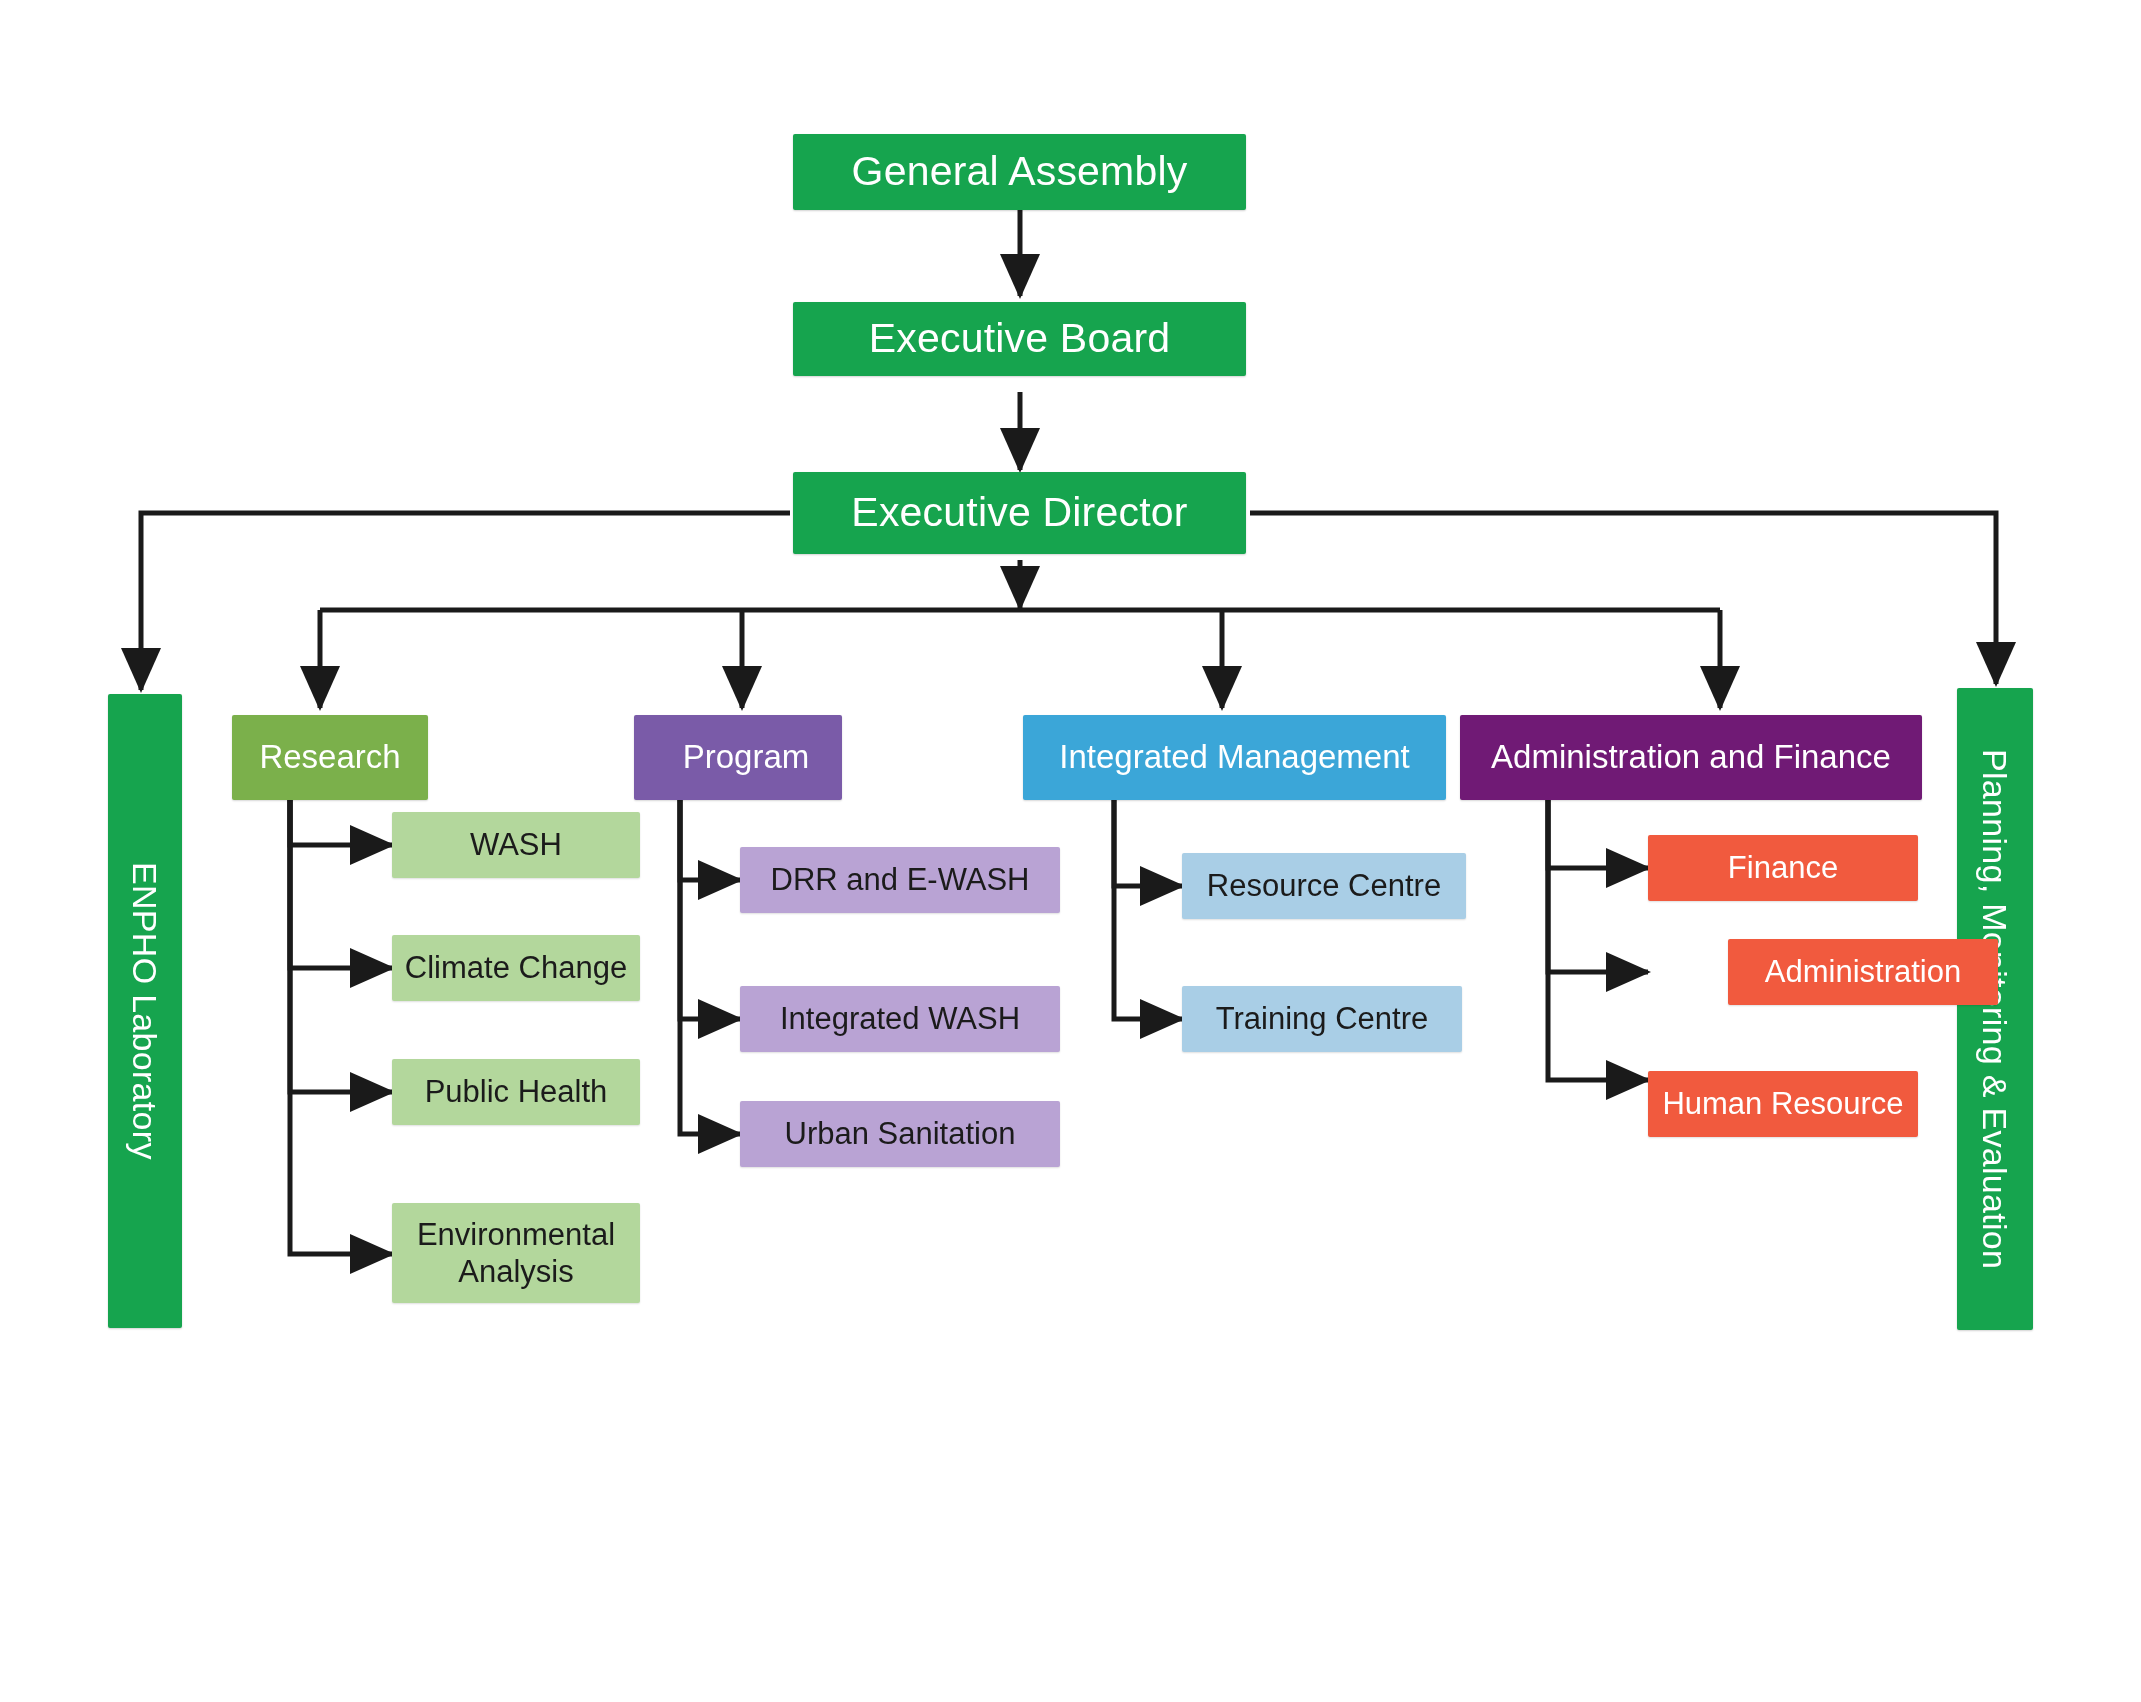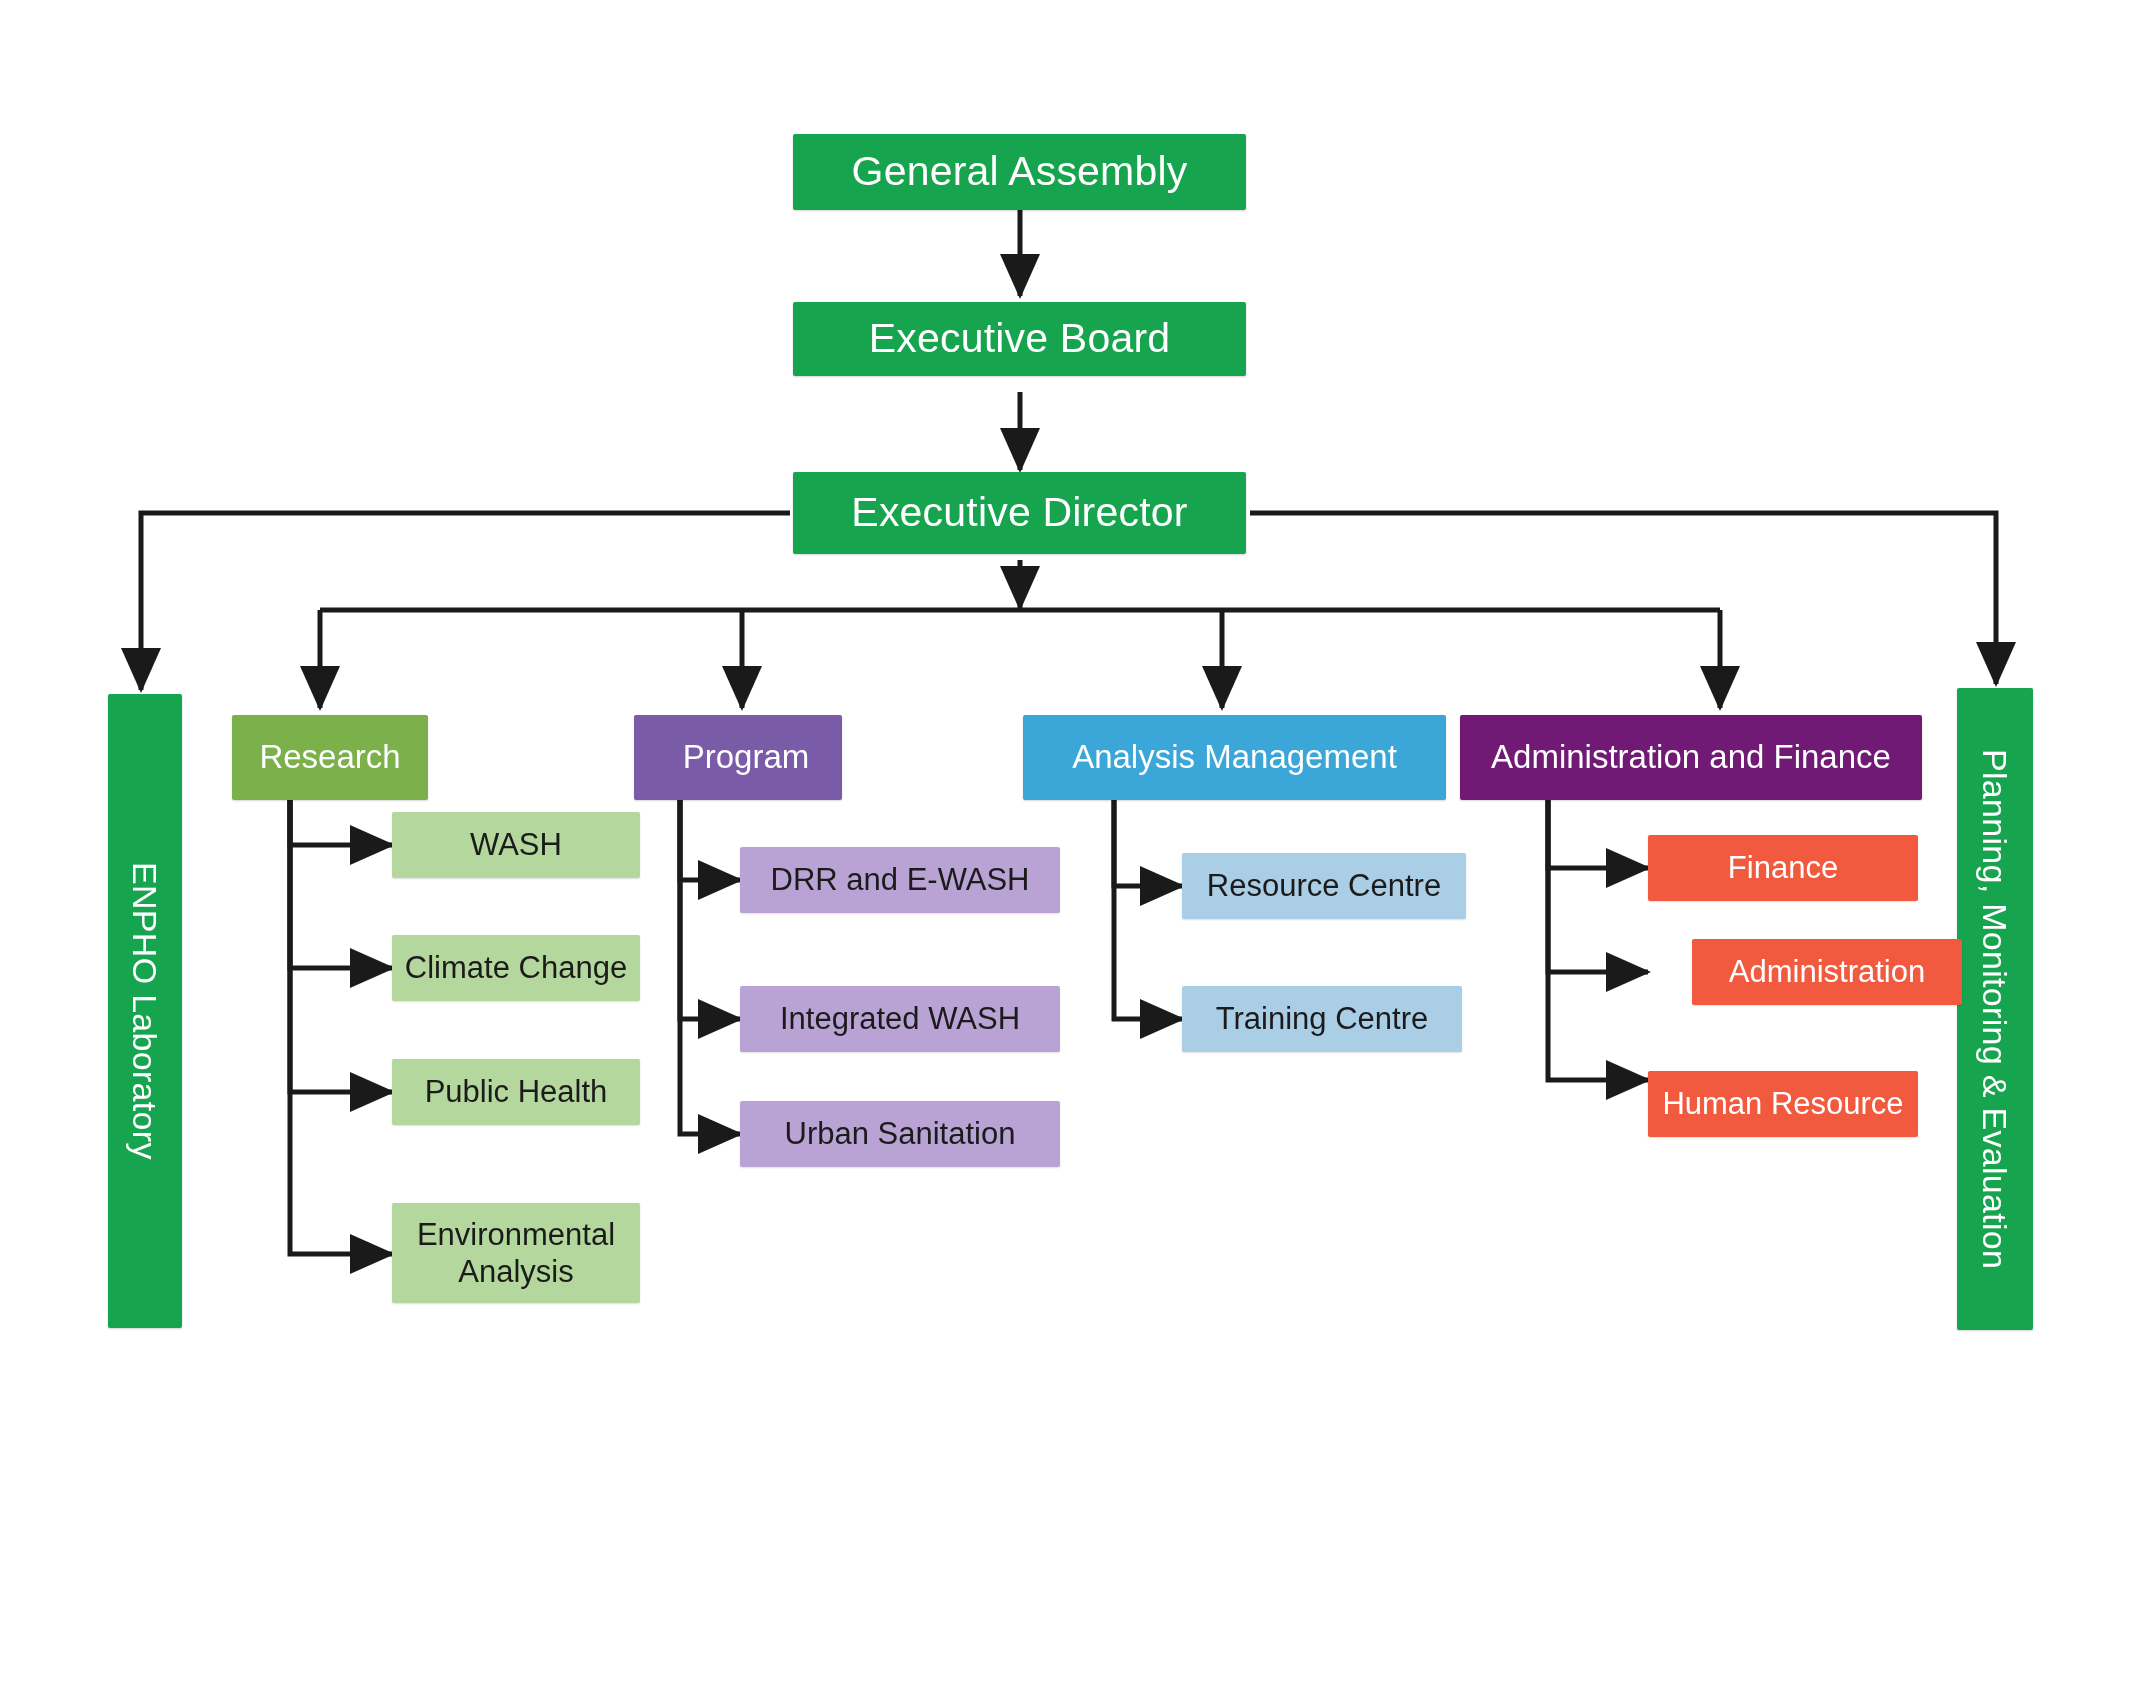--- a/index.html
+++ b/index.html
@@ -173,35 +173,35 @@
     <span>DRR and E-WASH</span>
   </div>
   <div class="node sub-node" style="left:740px; top:986px; width:320px; height:66px; background:#B9A3D4;">
     <span>Integrated WASH</span>
   </div>
   <div class="node sub-node" style="left:740px; top:1101px; width:320px; height:66px; background:#B9A3D4;">
     <span>Urban Sanitation</span>
   </div>
 
   <div class="node dept-head" style="left:1023px; top:715px; width:423px; height:85px; background:#3BA6D8;">
-    <span>Analysis Management</span>
+    <span>Integrated Management</span>
   </div>
   <div class="node sub-node" style="left:1182px; top:853px; width:284px; height:66px; background:#A9CEE6;">
     <span>Resource Centre</span>
   </div>
   <div class="node sub-node" style="left:1182px; top:986px; width:280px; height:66px; background:#A9CEE6;">
     <span>Training Centre</span>
   </div>
 
   <div class="node dept-head" style="left:1460px; top:715px; width:462px; height:85px; background:#701a75;">
     <span>Administration and Finance</span>
   </div>
   <div class="node sub-node light-text" style="left:1648px; top:835px; width:270px; height:66px; background:#F15A3E;">
     <span>Finance</span>
   </div>
-  <div class="node sub-node light-text" style="left:1692px; top:939px; width:270px; height:66px; background:#F15A3E;">
+  <div class="node sub-node light-text" style="left:1728px; top:939px; width:270px; height:66px; background:#F15A3E;">
     <span>Administration</span>
   </div>
   <div class="node sub-node light-text" style="left:1648px; top:1047px; width:270px; height:66px; background:#F15A3E;margin-top:24px;">
     <span>Human Resource</span>
   </div>
 
 </div>
 
 </body></html>

